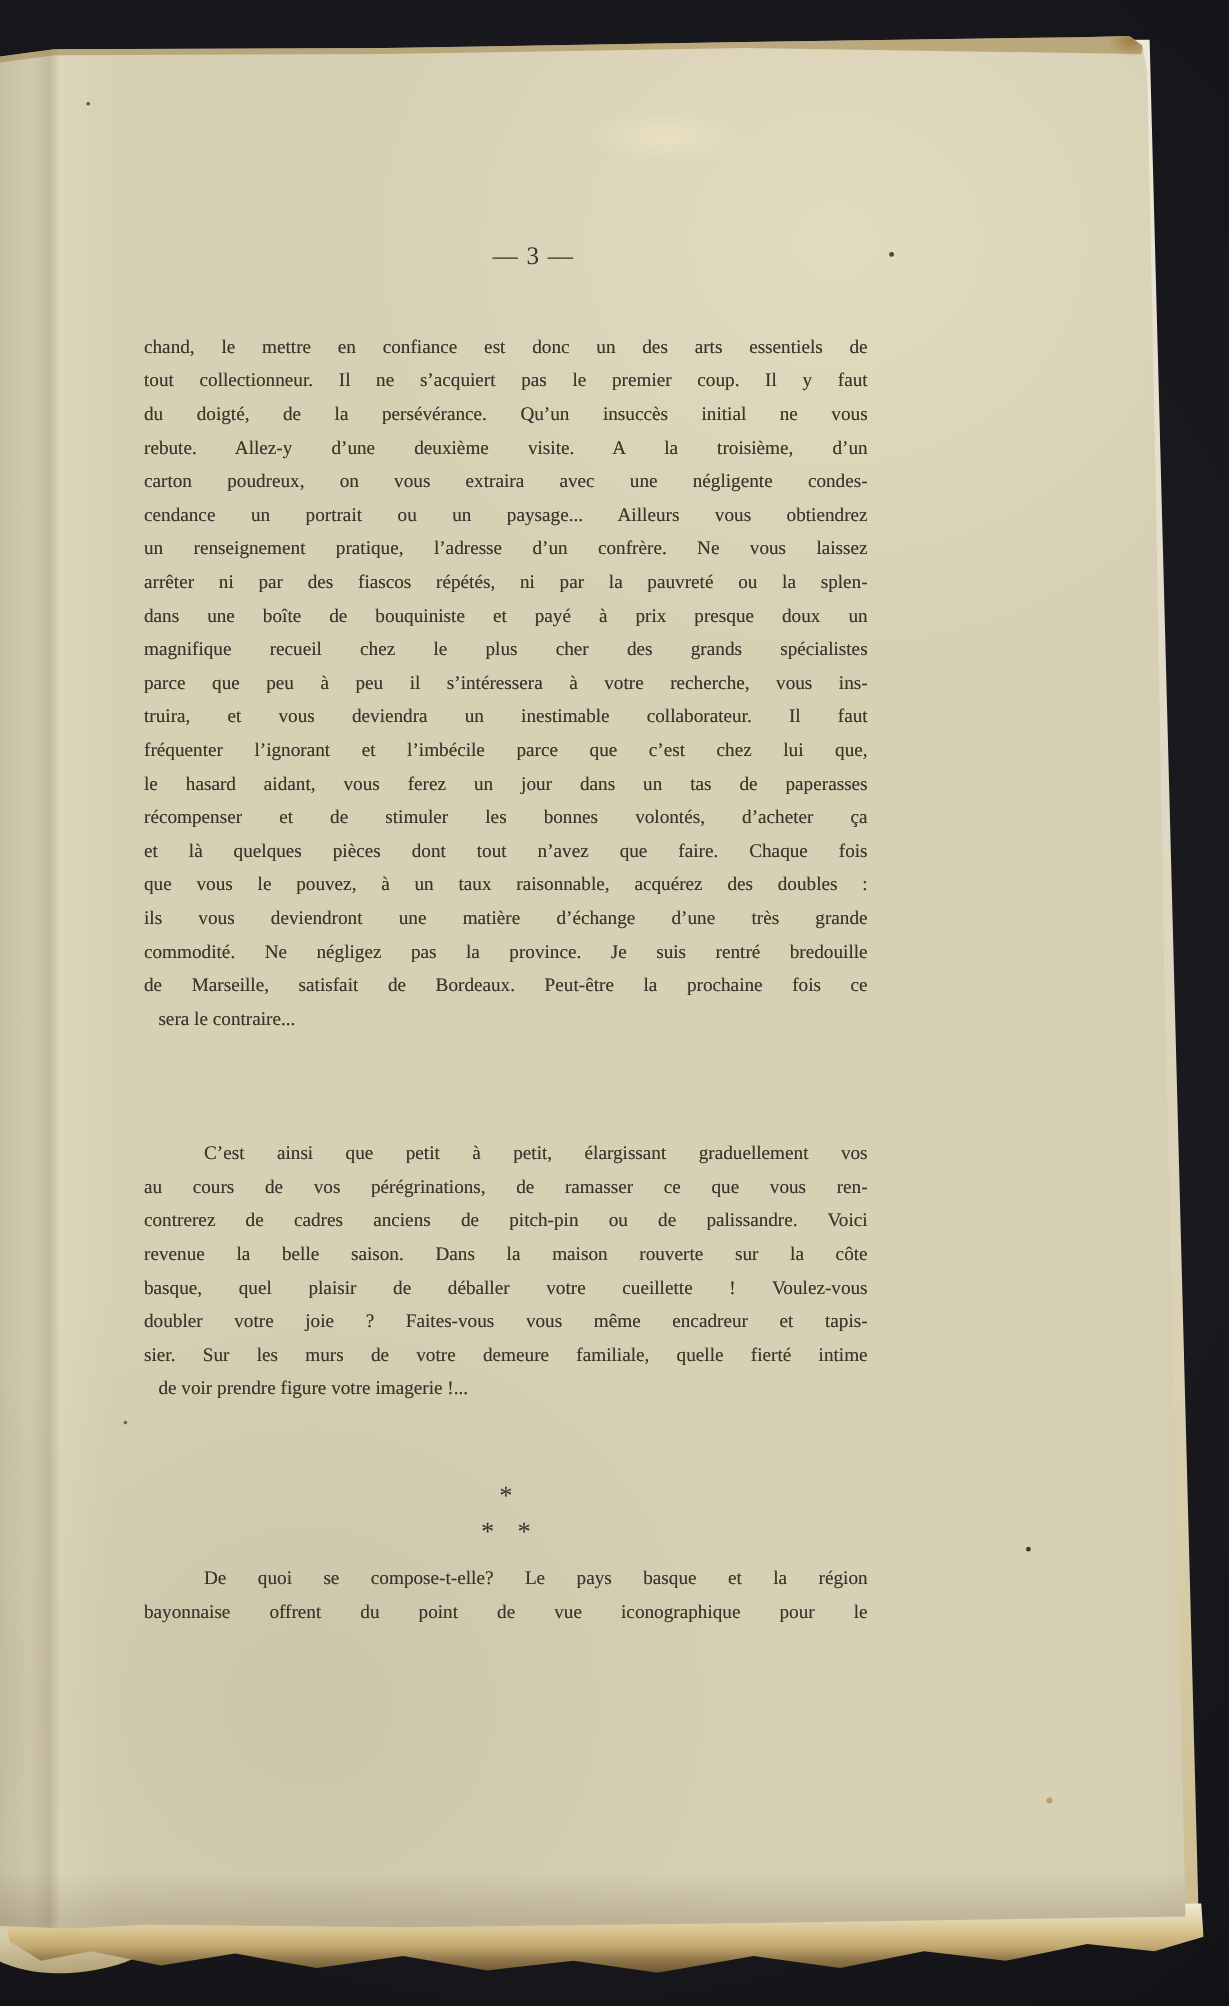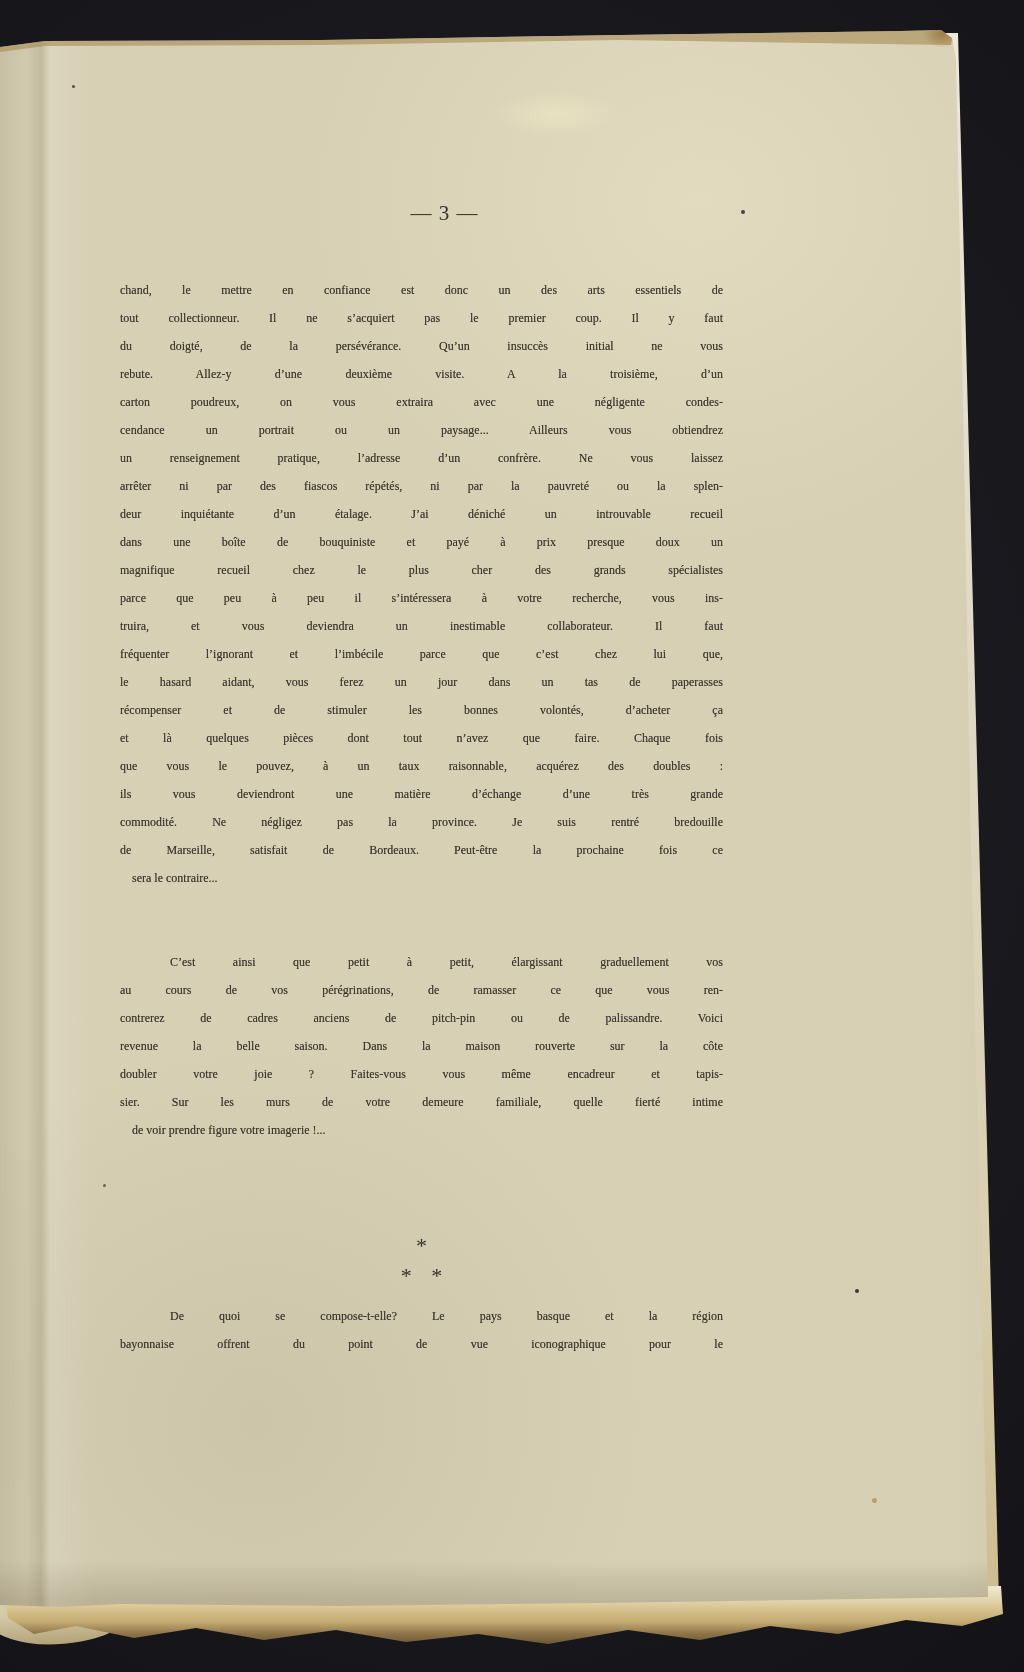--- a/index.html
+++ b/index.html
@@ -98,21 +98,21 @@
     text-align: center;
     font-size: 21px;
     letter-spacing: 1px;
     color: #36312a;
   }
   .para { position: absolute; left: 0; width: 100%; }
   .para.p1 { top: 276px; }
   .para.p2 { top: 948px; }
   .para.p3 { top: 1302px; }
   .line {
-    font-size: 12px;
+    font-size: 16px;
     line-height: 28px;
     text-align: justify;
     text-align-last: justify;
     text-shadow: 0 0 0.5px rgba(59,53,43,0.55);
     white-space: normal;
   }
   .para.indent .line:first-child { text-indent: 50px; }
   .para.flush-last .line:last-child { text-align-last: left; margin-left: 12px; }
   .sep {
     position: absolute; top: 1234px; left: 0; width: 100%;
@@ -144,41 +144,41 @@
 
       <div class="para p1 flush-last">
           <div class="line">chand, le mettre en confiance est donc un des arts essentiels de</div>
           <div class="line">tout collectionneur. Il ne s’acquiert pas le premier coup. Il y faut</div>
           <div class="line">du doigté, de la persévérance. Qu’un insuccès initial ne vous</div>
           <div class="line">rebute. Allez-y d’une deuxième visite. A la troisième, d’un</div>
           <div class="line">carton poudreux, on vous extraira avec une négligente condes-</div>
           <div class="line">cendance un portrait ou un paysage... Ailleurs vous obtiendrez</div>
           <div class="line">un renseignement pratique, l’adresse d’un confrère. Ne vous laissez</div>
           <div class="line">arrêter ni par des fiascos répétés, ni par la pauvreté ou la splen-</div>
-          <div class="line">deur inquiétante d’un étalage. J’ai déniché un introuvable recueil</div>
           <div class="line">dans une boîte de bouquiniste et payé à prix presque doux un</div>
           <div class="line">magnifique recueil chez le plus cher des grands spécialistes</div>
           <div class="line">parce que peu à peu il s’intéressera à votre recherche, vous ins-</div>
           <div class="line">truira, et vous deviendra un inestimable collaborateur. Il faut</div>
           <div class="line">fréquenter l’ignorant et l’imbécile parce que c’est chez lui que,</div>
           <div class="line">le hasard aidant, vous ferez un jour dans un tas de paperasses</div>
           <div class="line">récompenser et de stimuler les bonnes volontés, d’acheter ça</div>
           <div class="line">et là quelques pièces dont tout n’avez que faire. Chaque fois</div>
           <div class="line">que vous le pouvez, à un taux raisonnable, acquérez des doubles :</div>
           <div class="line">ils vous deviendront une matière d’échange d’une très grande</div>
           <div class="line">commodité. Ne négligez pas la province. Je suis rentré bredouille</div>
           <div class="line">de Marseille, satisfait de Bordeaux. Peut-être la prochaine fois ce</div>
           <div class="line">sera le contraire...</div>
         </div>
 
       <div class="para p2 indent flush-last">
           <div class="line">C’est ainsi que petit à petit, élargissant graduellement vos</div>
           <div class="line">au cours de vos pérégrinations, de ramasser ce que vous ren-</div>
           <div class="line">contrerez de cadres anciens de pitch-pin ou de palissandre. Voici</div>
           <div class="line">revenue la belle saison. Dans la maison rouverte sur la côte</div>
+          <div class="line">basque, quel plaisir de déballer votre cueillette ! Voulez-vous</div>
           <div class="line">doubler votre joie ? Faites-vous vous même encadreur et tapis-</div>
           <div class="line">sier. Sur les murs de votre demeure familiale, quelle fierté intime</div>
           <div class="line">de voir prendre figure votre imagerie !...</div>
         </div>
 
       <div class="sep">
         <div class="sep1">*</div>
         <div class="sep2">* *</div>
       </div>
 

